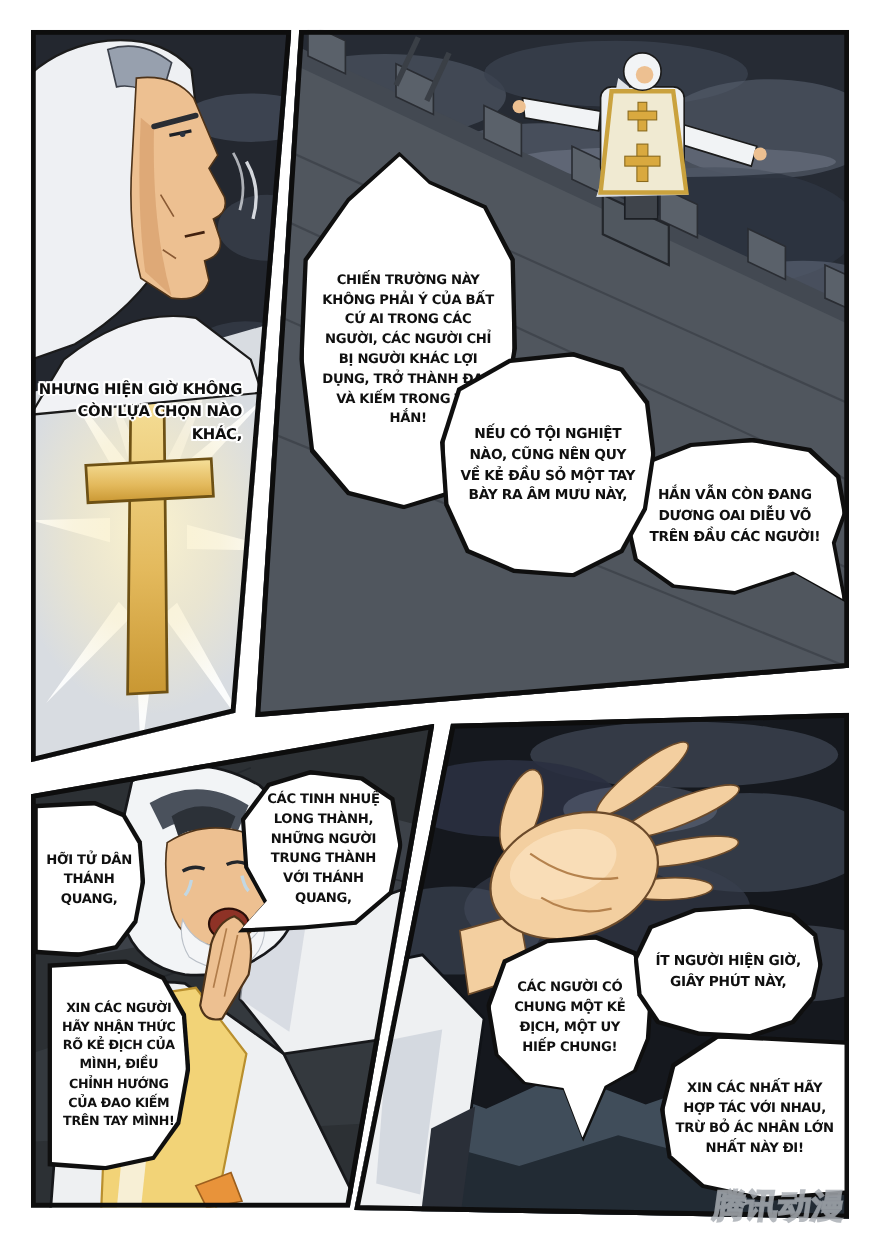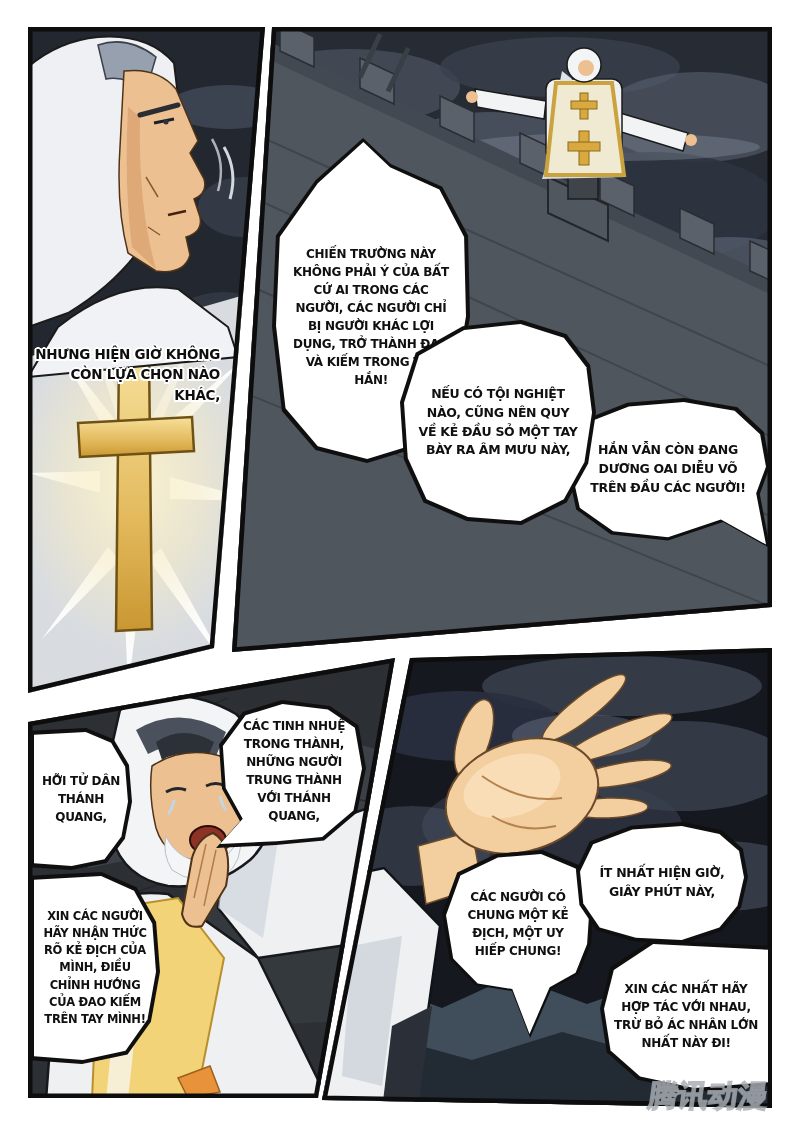--- a/index.html
+++ b/index.html
@@ -244,37 +244,37 @@
   </div>
 
   <div class="bubble shape-left-flat" style="left:30px;top:728px;width:102px;height:142px;">
     <div class="shape-border"></div>
     <div class="shape-fill"></div>
     <div class="txt t12" style="padding:10px 12px;">HỠI TỬ DÂN THÁNH QUANG,</div>
   </div>
   <div class="bubble shape-tail-bl" style="left:216px;top:700px;width:150px;height:148px;">
     <div class="shape-border"></div>
     <div class="shape-fill"></div>
-    <div class="txt t12" style="padding:12px 14px 18px 20px;">CÁC TINH NHUỆ TRONG THÀNH, NHỮNG NGƯỜI TRUNG THÀNH VỚI THÁNH QUANG,</div>
-  </div>
-  <div class="bubble shape-left-flat" style="left:30px;top:872px;width:130px;height:192px;">
+    <div class="txt t12" style="padding:12px 14px 18px 20px;">CÁC TINH NHUỆ LONG THÀNH, NHỮNG NGƯỜI TRUNG THÀNH VỚI THÁNH QUANG,</div>
+  </div>
+  <div class="bubble shape-left-flat" style="left:43px;top:872px;width:130px;height:192px;">
     <div class="shape-border"></div>
     <div class="shape-fill"></div>
     <div class="txt t115" style="padding:10px 12px;">XIN CÁC NGƯỜI HÃY NHẬN THỨC RÕ KẺ ĐỊCH CỦA MÌNH, ĐIỀU CHỈNH HƯỚNG CỦA ĐAO KIẾM TRÊN TAY MÌNH!</div>
   </div>
 
   <div class="bubble shape-tail-bottom" style="left:442px;top:850px;width:152px;height:188px;">
     <div class="shape-border"></div>
     <div class="shape-fill"></div>
     <div class="txt t12" style="padding-bottom:56px;">CÁC NGƯỜI CÓ CHUNG MỘT KẺ ĐỊCH, MỘT UY HIẾP CHUNG!</div>
   </div>
   <div class="bubble shape-blob" style="left:576px;top:822px;width:172px;height:122px;">
     <div class="shape-border"></div>
     <div class="shape-fill"></div>
-    <div class="txt t125">ÍT NHẤT HIỆN GIỜ, GIÂY PHÚT NÀY,</div>
+    <div class="txt t125">ÍT NGƯỜI HIỆN GIỜ, GIÂY PHÚT NÀY,</div>
   </div>
   <div class="bubble shape-right-flat" style="left:600px;top:940px;width:172px;height:152px;">
     <div class="shape-border"></div>
     <div class="shape-fill"></div>
     <div class="txt t12" style="padding:12px 14px;">XIN CÁC NHẤT HÃY HỢP TÁC VỚI NHAU, TRỪ BỎ ÁC NHÂN LỚN NHẤT NÀY ĐI!</div>
   </div>
 
   <div class="watermark">
     <span>腾讯动漫</span>
   </div>

